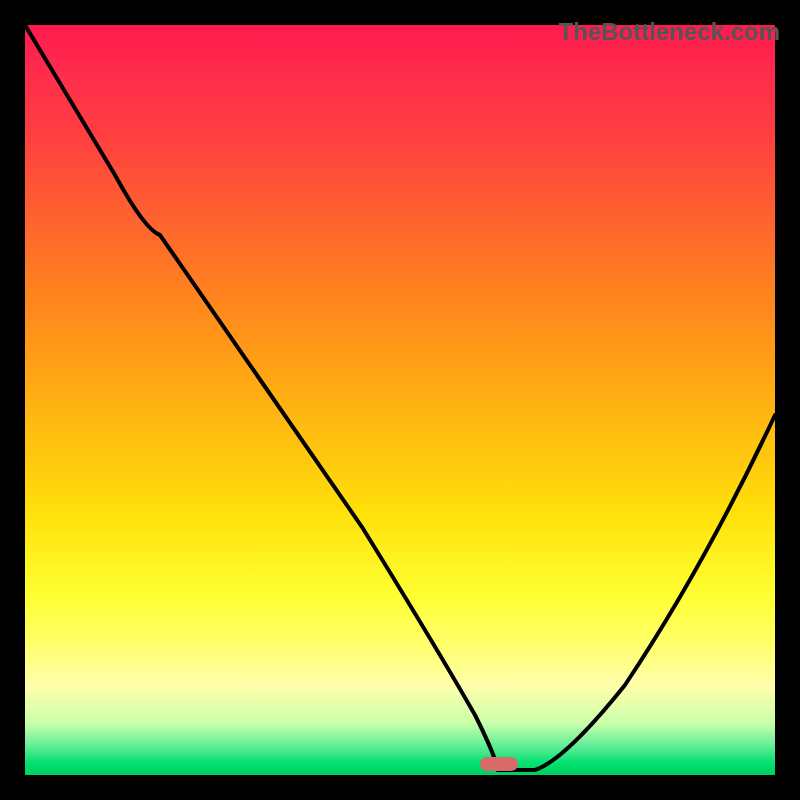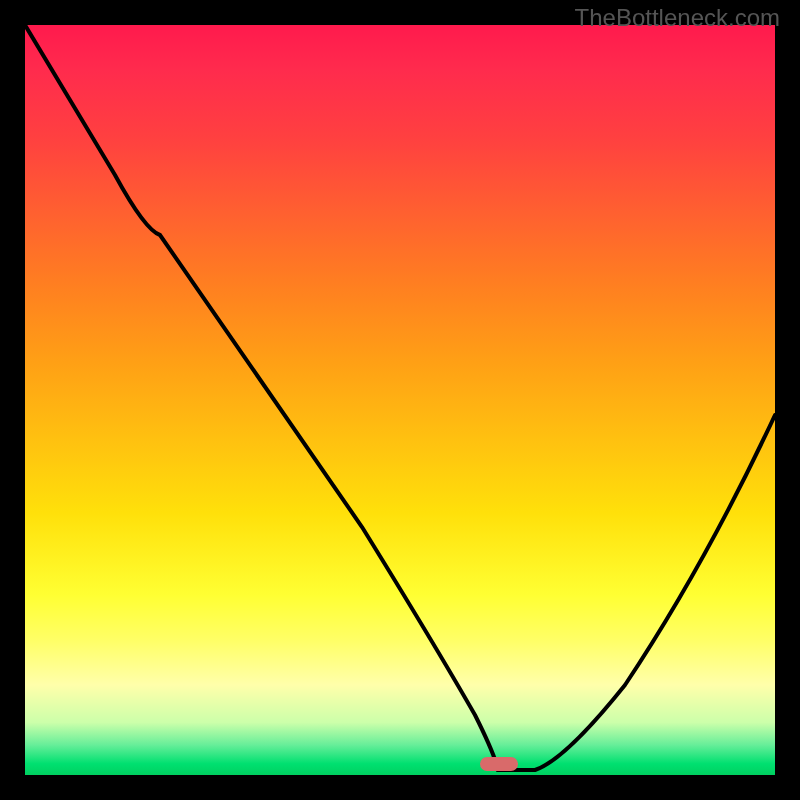--- a/index.html
+++ b/index.html
@@ -11,27 +11,27 @@
     overflow: hidden;
   }
   .container {
     position: relative;
     width: 800px;
     height: 800px;
     background: #000;
   }
   .watermark {
     position: absolute;
-    top: 4px;
+    top: 18px;
     right: 20px;
     color: #555;
     font-family: Arial, Helvetica, sans-serif;
     font-size: 24px;
     letter-spacing: 0px;
-    font-weight: 400;
+    font-weight: 700;
     z-index: 5;
   }
   .plot-area {
     position: absolute;
     left: 25px;
     top: 25px;
     width: 750px;
     height: 750px;
     background: linear-gradient(
       to bottom,

